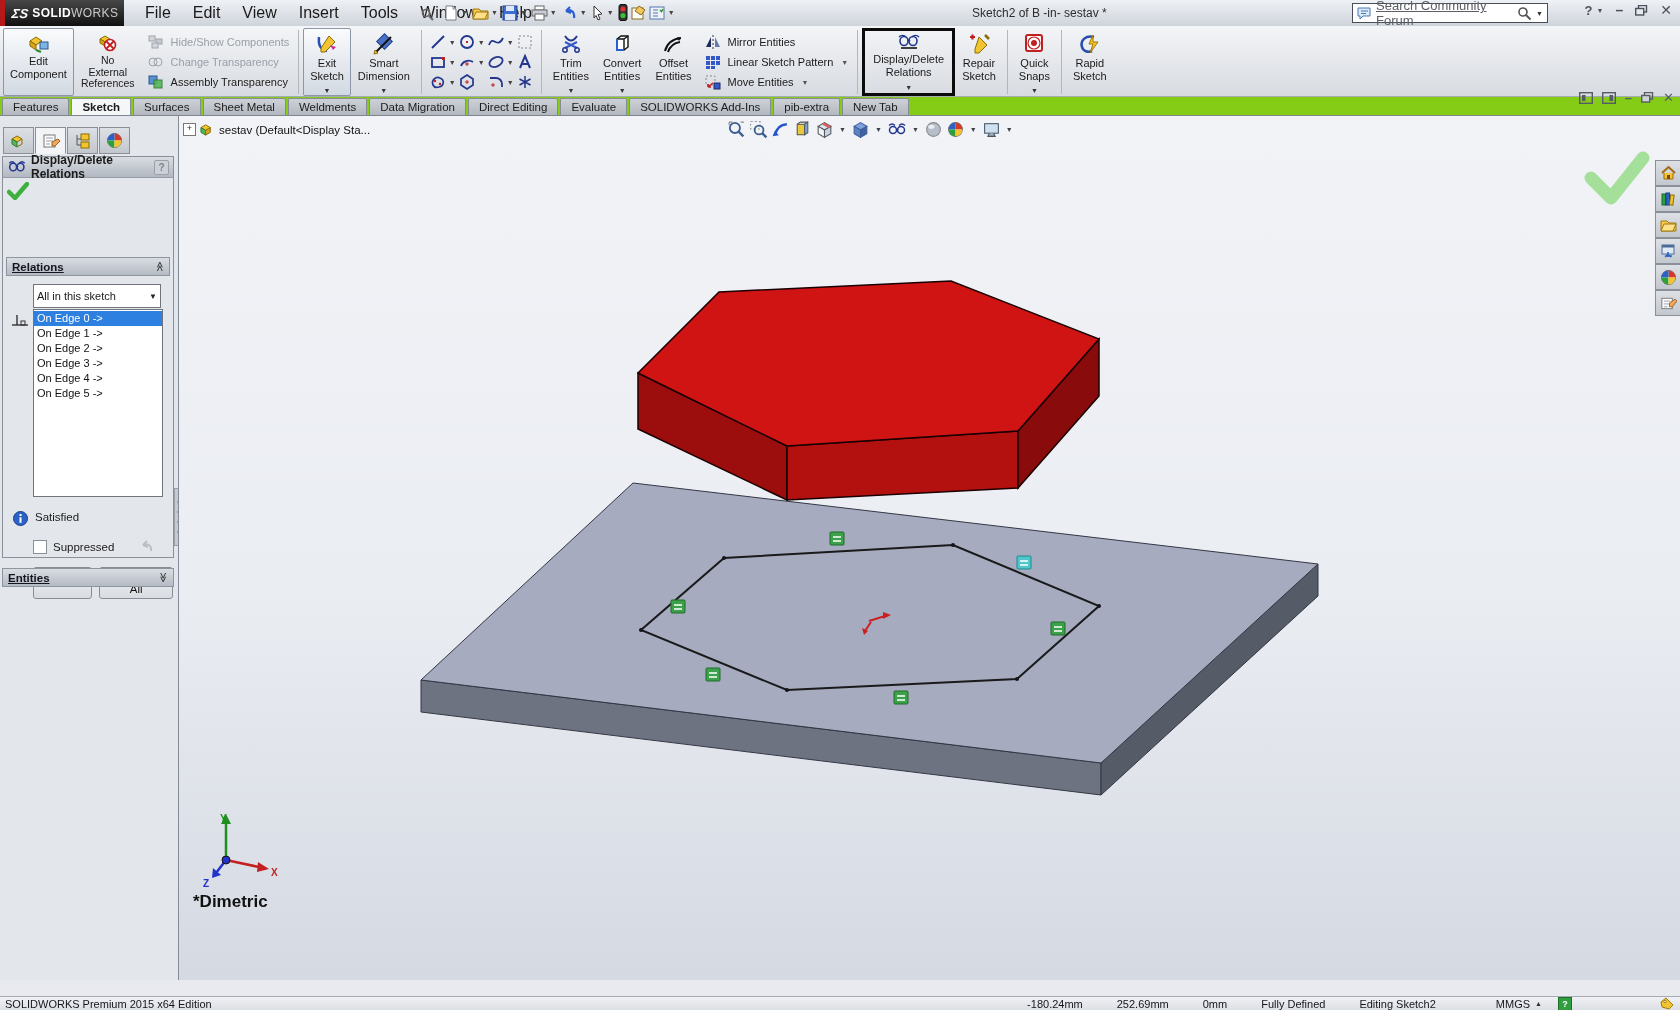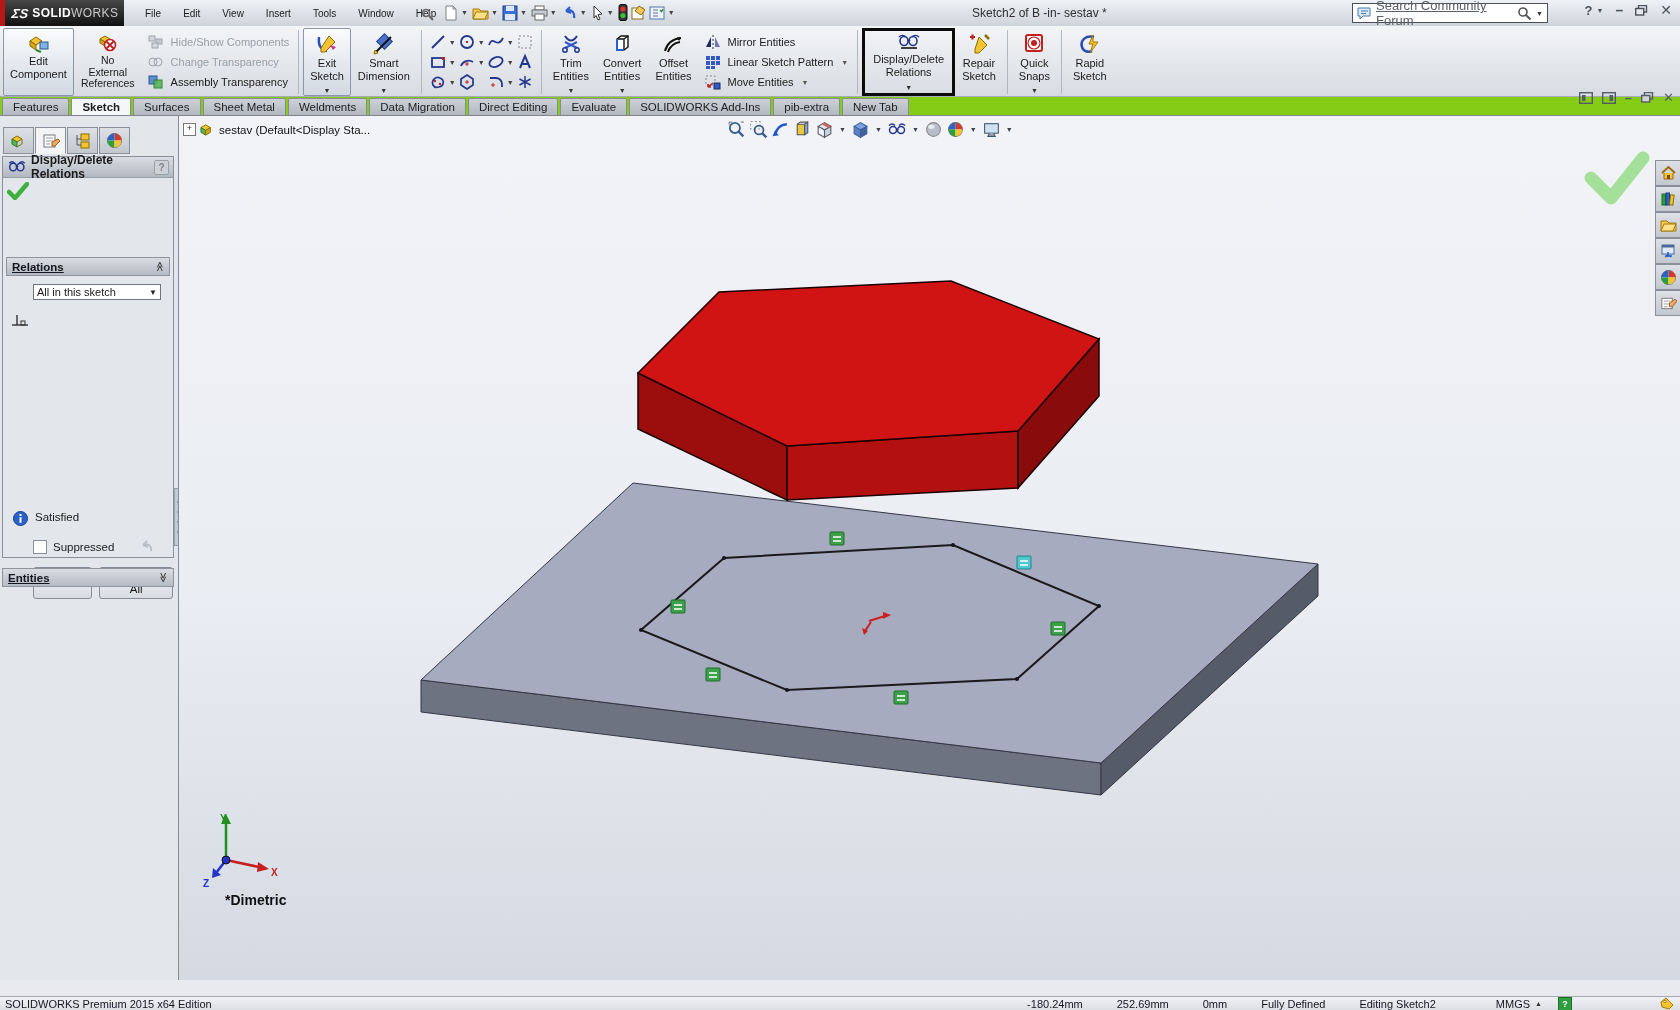--- a/index.html
+++ b/index.html
@@ -13,21 +13,21 @@
   .titlebar{position:absolute;left:0;top:0;right:0;height:26px;
     background:linear-gradient(#eef1f5,#cfd4db);border-bottom:1px solid #70757d;
     display:flex;align-items:center;}
   .logo{height:26px;width:124px;flex:0 0 auto;background:linear-gradient(#474747,#111);
     display:flex;align-items:center;padding-left:7px;box-sizing:border-box;
     border-left:5px solid #b51818;color:#fff;}
   .logo .glyph{font-style:italic;font-weight:bold;font-size:13px;margin-right:4px;transform:skewX(-8deg);}
   .logo .t1{font-weight:bold;font-size:12px;letter-spacing:.4px;}
   .logo .t2{font-size:12px;color:#c9c9c9;letter-spacing:.4px;}
   .menus{display:flex;margin-left:10px;}
-  .menu-item{padding:5px 11px;font-size:10px;cursor:default;}
+  .menu-item{padding:5px 11px;font-size:16px;cursor:default;}
   .qat{display:flex;align-items:center;margin-left:4px;}
   .qat .caret{font-size:7px;color:#444;margin:0 3px 0 1px;}
   .qat svg{margin:0 1px;}
   .tb-title{position:absolute;left:972px;top:6px;font-size:12px;color:#2e2e2e;}
   .search-box{position:absolute;left:1352px;top:3px;width:186px;height:18px;background:#fff;
     border:1px solid #4a4f57;display:flex;align-items:center;padding:0 4px;gap:4px;}
   .search-text{color:#5d6067;font-size:13px;flex:1;text-decoration:underline;}
   .search-caret{font-size:7px;color:#333;}
   .win-ctl{position:absolute;right:8px;top:2px;display:flex;gap:12px;align-items:center;
     color:#4c525b;font-size:14px;font-weight:bold;}
@@ -77,21 +77,21 @@
   .pm-header .h{color:#7b8089;font-weight:bold;background:#cdd1d7;border:1px solid #9aa0a8;
     width:13px;height:13px;text-align:center;line-height:13px;border-radius:2px;font-size:10px;}
   .pm-ok{position:absolute;left:4px;top:25px;}
   .grp-header{background:linear-gradient(#d9dde3,#b5bbc4);border:1px solid #8f949e;
     height:19px;display:flex;align-items:center;padding:0 5px;box-sizing:border-box;}
   .grp-header .t{font-weight:bold;font-size:11.5px;color:#15151f;flex:1;text-decoration:underline;}
   .grp-header .chev{font-size:10px;color:#333;}
   .rot-up{display:inline-block;transform:rotate(-90deg);}
   .rot-dn{display:inline-block;transform:rotate(90deg);}
   .relations-header{position:absolute;left:3px;top:100px;right:3px;}
-  .filter-select{position:absolute;left:30px;top:127px;width:128px;height:16px;background:#fff;
+  .filter-select{position:absolute;left:30px;top:127px;width:128px;height:24px;background:#fff;
     border:1px solid #70757d;display:flex;align-items:center;padding:0 3px;box-sizing:border-box;}
   .filter-select .v{flex:1;font-size:11px;}
   .filter-select .c{font-size:8px;color:#222;}
   .rel-type{position:absolute;left:7px;top:156px;}
   .rel-list{position:absolute;left:30px;top:152px;width:130px;height:188px;background:#fff;
     border:1px solid #70757d;box-sizing:border-box;overflow:hidden;padding-top:1px;}
   .rel-item{font-size:11px;height:15px;line-height:15px;padding:0 3px;color:#111;}
   .rel-item.active{background:#2d7fe0;color:#fff;}
   .sat-row{position:absolute;left:10px;top:354px;display:flex;align-items:flex-start;gap:7px;font-size:11.5px;}
   .sup-row{position:absolute;left:30px;top:383px;display:flex;align-items:center;gap:6px;font-size:11.5px;}
@@ -108,21 +108,21 @@
     border-right:4px solid #4c525b;}
 
   
   .viewport{position:absolute;left:178px;top:116px;right:0;bottom:30px;
     background:linear-gradient(#f2f3f7 0%,#eaedf2 55%,#d5d9e2 100%);border-left:1px solid #858b96;box-sizing:border-box;}
   .tree-ovl{position:absolute;left:4px;top:6px;display:flex;align-items:center;gap:3px;font-size:11.5px;color:#111;}
   .tree-exp{width:11px;height:11px;border:1px solid #777;background:#fff;font-size:9px;
     line-height:9px;text-align:center;color:#333;}
   .headsup{position:absolute;left:548px;top:4px;display:flex;align-items:center;gap:3px;}
   .headsup .c{font-size:7px;color:#3c424b;margin:0 2px;}
-  .viewlabel{position:absolute;left:14px;top:776px;font-weight:bold;font-size:14px;color:#111;margin-left:32px;}
+  .viewlabel{position:absolute;left:14px;top:776px;font-weight:bold;font-size:17px;color:#111;}
 
   
   .taskpane{position:absolute;right:0;top:160px;width:25px;}
   .tp-tab{width:25px;height:26px;background:linear-gradient(#dde0e5,#c3c8cf);
     border:1px solid #8a8f99;border-right:none;box-sizing:border-box;
     display:flex;align-items:center;justify-content:center;margin-bottom:0;}
 
   
   .bottombar{position:absolute;left:0;right:0;top:980px;height:16px;background:#ccd0d6;
     border-top:1px solid #959ba4;display:flex;align-items:flex-end;padding-left:2px;box-sizing:border-box;}
@@ -566,20 +566,28 @@
         <span class="v">All in this sketch</span>
         <span class="c">▼</span>
       </div>
 
       <svg class="rel-type" width="20" height="16" viewBox="0 0 20 16">
         <path d="M2 12 H18" stroke="#333" stroke-width="1.4"></path>
           <path d="M7 2 V12" stroke="#333" stroke-width="1.4"></path>
           <rect x="11" y="8" width="4" height="4" fill="none" stroke="#333"></rect>
       </svg>
 
+      <div class="rel-list">
+        <div class="rel-item active">On Edge 0 -&gt;</div>
+          <div class="rel-item">On Edge 1 -&gt;</div>
+          <div class="rel-item">On Edge 2 -&gt;</div>
+          <div class="rel-item">On Edge 3 -&gt;</div>
+          <div class="rel-item">On Edge 4 -&gt;</div>
+          <div class="rel-item">On Edge 5 -&gt;</div>
+      </div>
 
       <div class="sat-row">
         <svg width="15" height="15" viewBox="0 0 15 15">
             <circle cx="7.5" cy="7.5" r="7" fill="#2a62c8" stroke="#1a3f87"></circle>
             <rect x="6.5" y="3" width="2" height="2" fill="#fff"></rect>
             <rect x="6.5" y="6.3" width="2" height="5.5" fill="#fff"></rect>
           </svg>
         <span>Satisfied</span>
       </div>
       <div class="sup-row">

